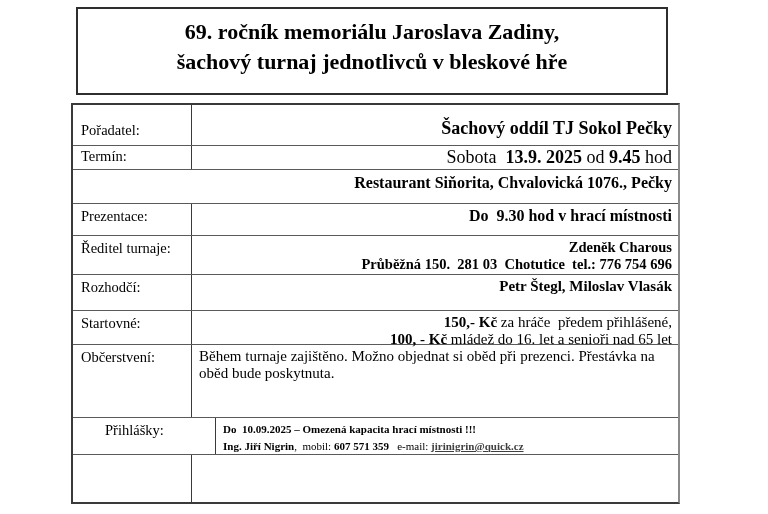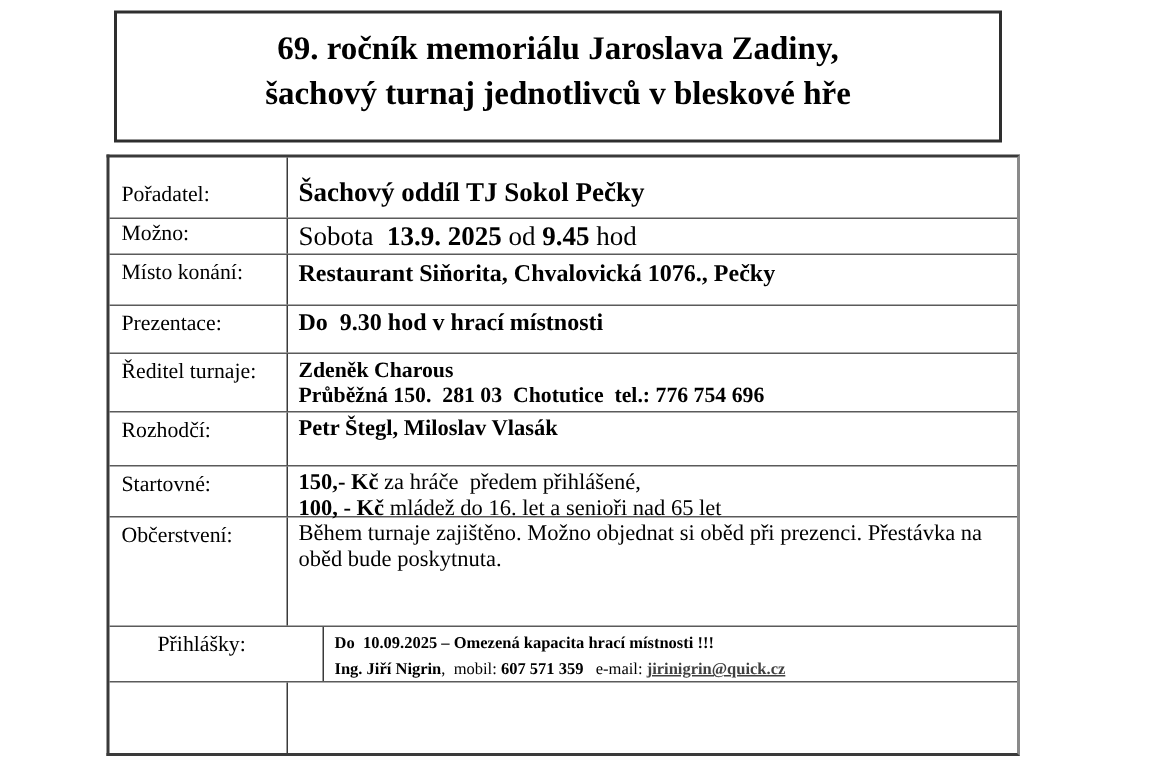--- a/index.html
+++ b/index.html
@@ -67,20 +67,21 @@
   .cell-value {
     flex: 1 1 auto;
     box-sizing: border-box;
     padding: 3px 6px 2px 7px;
     font-size: 15px;
     line-height: 17px;
     white-space: pre-wrap;
     display: flex;
     flex-direction: column;
     justify-content: flex-start;
+    align-items: flex-end;
   }
   .b { font-weight: 700; }
   .email-link {
     color: #404040;
     font-weight: 700;
     text-decoration: underline;
   }
   
   .row:nth-child(1)  { height: 40px; }
   .row:nth-child(1) .cell-label,
@@ -114,25 +115,24 @@
     <div>69. ročník memoriálu Jaroslava Zadiny,</div>
     <div>šachový turnaj jednotlivců v  bleskové hře</div>
   </div>
 
   <div class="info-table">
       <div class="row">
     <div class="cell-label">Pořadatel:</div>
     <div class="cell-value"><div class="line"><span class="b">Šachový oddíl TJ Sokol Pečky</span></div></div>
   </div>
       <div class="row">
-    <div class="cell-label">Možno:</div>
+    <div class="cell-label">Termín:</div>
     <div class="cell-value"><div class="line"><span>Sobota  </span><span class="b">13.9. 2025</span><span> od </span><span class="b">9.45</span><span> hod</span></div></div>
   </div>
       <div class="row">
-    <div class="cell-label">Místo konání:</div>
     <div class="cell-value"><div class="line"><span class="b">Restaurant Siňorita, Chvalovická 1076., Pečky</span></div></div>
   </div>
       <div class="row">
     <div class="cell-label">Prezentace:</div>
     <div class="cell-value"><div class="line"><span class="b">Do  9.30 hod v hrací místnosti</span></div></div>
   </div>
       <div class="row">
     <div class="cell-label">Ředitel turnaje:</div>
     <div class="cell-value"><div class="line"><span class="b">Zdeněk Charous</span></div><div class="line"><span class="b">Průběžná 150.  281 03  Chotutice  tel.: 776 754 696</span></div></div>
   </div>

